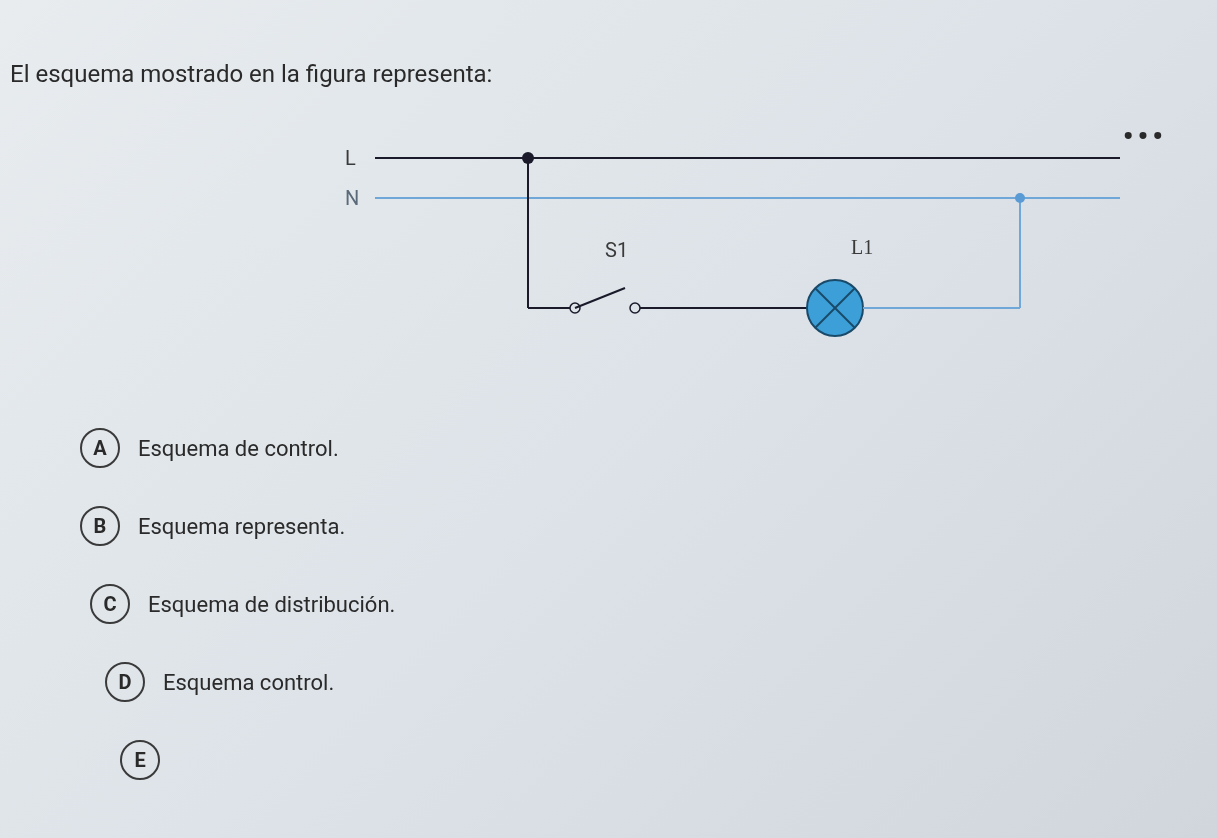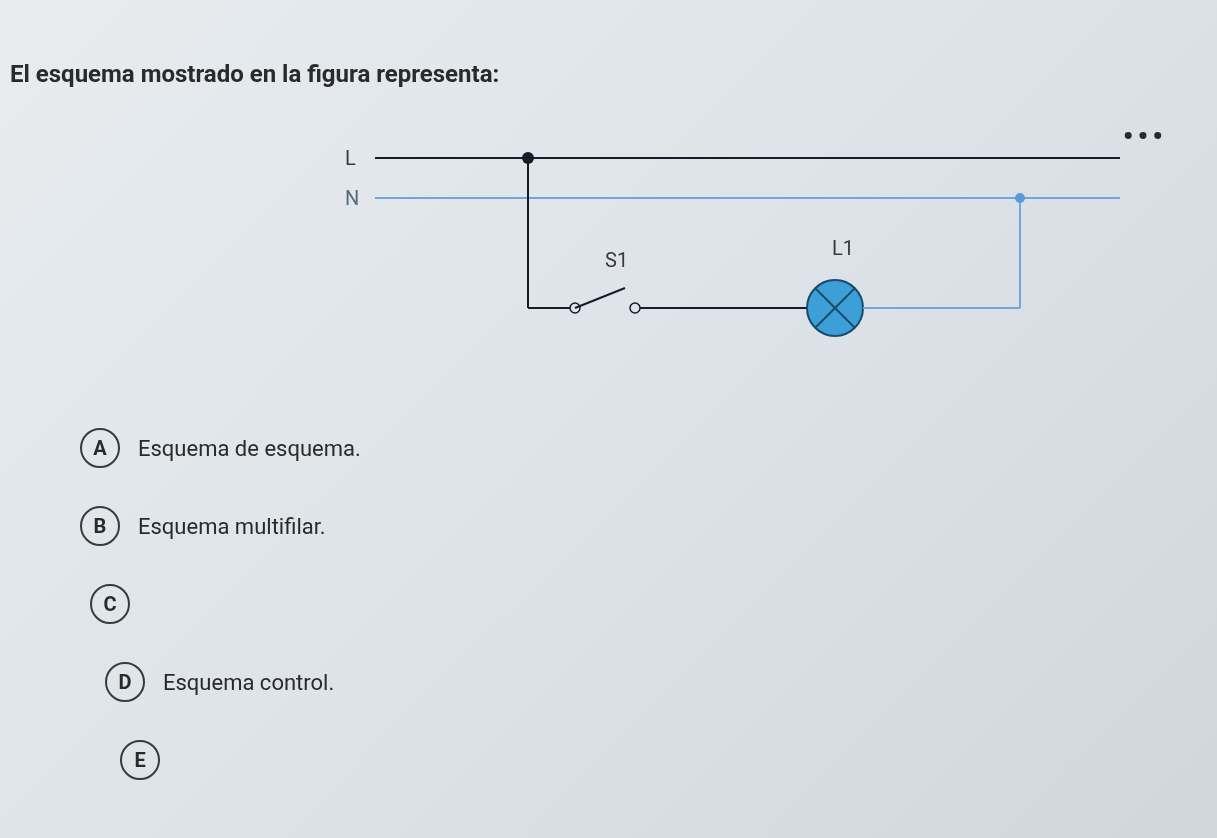--- a/index.html
+++ b/index.html
@@ -14,42 +14,42 @@
       height: 838px;
       padding: 60px 0 0 0;
       color: #3a3a3a;
       position: relative;
       overflow: hidden;
     }
     .question {
       font-size: 24px;
       color: #2a2a2a;
       margin: 0 0 40px 10px;
-      font-weight: 700;
+      font-weight: 400;
     }
     .diagram-wrap {
       position: relative;
       width: 100%;
       height: 260px;
       margin-bottom: 40px;
     }
     .diagram-wrap svg {
       position: absolute;
       top: 0;
       left: 0;
     }
     .diagram-label-L, .diagram-label-N, .diagram-label-S1, .diagram-label-L1 {
       position: absolute;
       font-size: 20px;
       color: #3a3a3a;
     }
     .diagram-label-L { left: 345px; top: 18px; }
     .diagram-label-N { left: 345px; top: 58px; color: #5a6a7a; }
-    .diagram-label-S1 { left: 605px; top: 120px; }
-    .diagram-label-L1 { left: 832px; top: 108px; }
+    .diagram-label-S1 { left: 605px; top: 110px; }
+    .diagram-label-L1 { left: 851px; top: 108px; font-family: Liberation Serif, serif; }
     .dots {
       position: absolute;
       right: 50px;
       top: -10px;
       font-size: 30px;
       letter-spacing: 4px;
       color: #2a2a2a;
       font-weight: bold;
     }
     .options {
@@ -124,28 +124,29 @@
   </svg>
   <span class="diagram-label-L">L</span>
   <span class="diagram-label-N">N</span>
   <span class="diagram-label-S1">S1</span>
   <span class="diagram-label-L1">L1</span>
 </div>
 
 <div class="options">
   <div class="option-row">
     <span class="opt-circle">A</span>
-    <span class="opt-text">Esquema de esquema.</span>
+    <span class="opt-text">Esquema de control.</span>
   </div>
   <div class="option-row">
     <span class="opt-circle">B</span>
-    <span class="opt-text">Esquema multifilar.</span>
+    <span class="opt-text">Esquema representa.</span>
   </div>
   <div class="option-row">
     <span class="opt-circle">C</span>
+    <span class="opt-text">Esquema de distribución.</span>
   </div>
   <div class="option-row">
     <span class="opt-circle">D</span>
     <span class="opt-text">Esquema control.</span>
   </div>
   <div class="option-row">
     <span class="opt-circle">E</span>
   </div>
 </div>
 

